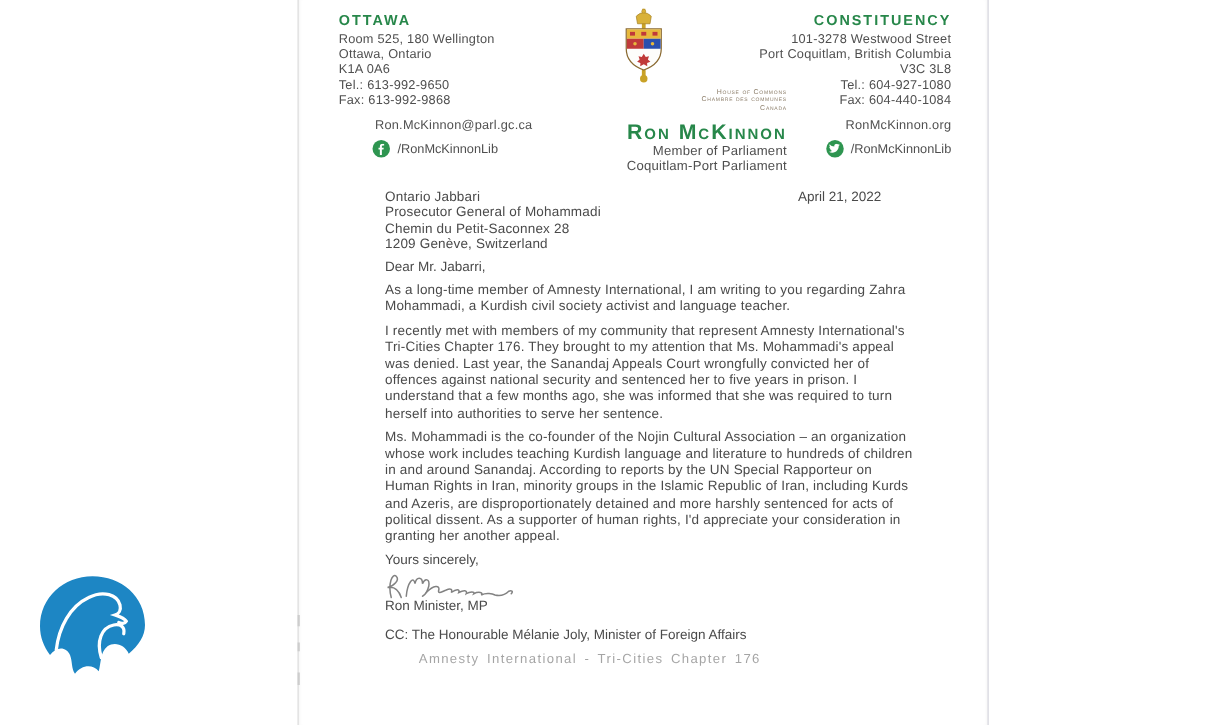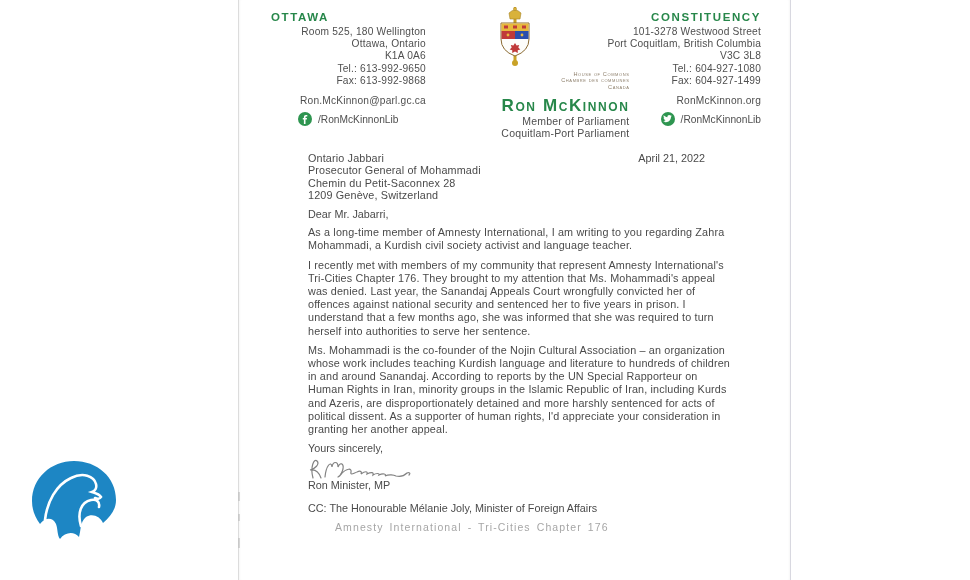--- a/index.html
+++ b/index.html
@@ -10,21 +10,21 @@
   
   .page { position:absolute; left:238px; top:0; width:553px; height:580px;
           background:#fff; border-left:1px solid #dcdcdc; border-right:1px solid #d8d8e0;
           box-shadow: inset 2px 0 3px -2px #eee, inset -2px 0 3px -2px #eee; }
   .artifact { position:absolute; background:#b9b9b9; opacity:.55; }
 
   
   .lh-left  { position:absolute; left:32px;  top:11px; text-align:left; }
   .lh-right { position:absolute; right:29px; top:11px; text-align:right; }
   .lh-title { font-size:11.5px; font-weight:bold; letter-spacing:1.6px; color:#27874a; margin-bottom:3px; }
-  .lh-line  { font-size:10.2px; line-height:12.2px; color:#4f4f4f; letter-spacing:.2px;text-align:right; }
+  .lh-line  { font-size:10.2px; line-height:12.2px; color:#4f4f4f; letter-spacing:.2px; }
   .lh-contact { font-size:10.2px; color:#4f4f4f; margin-top:8px; letter-spacing:.2px;padding-left:29px; }
   .social-row { display:flex; align-items:center; gap:6px; margin-top:6px; font-size:10.2px; color:#4f4f4f;padding-left:27px; }
   .lh-right .social-row { justify-content:flex-end; }
   .soc-circle { width:14px; height:14px; border-radius:50%; background:#2e9550; display:inline-flex;
                 align-items:center; justify-content:center; color:#fff; flex:0 0 auto; }
   .soc-circle svg { display:block; }
 
   .lh-center { position:absolute; left:50%; top:5px; transform:translateX(-50%); text-align:right; width:230px; }
   .crest-svg { display:block; margin:0 auto; }
   .crest-org { font-size:5.6px; line-height:6.4px; color:#8c7e6a; font-variant:small-caps;
@@ -106,21 +106,21 @@
       <div class="mp-role">Member of Parliament</div>
       <div class="mp-riding">Coquitlam-Port Parliament</div>
     </div>
 
     <div class="lh-right">
       <div class="lh-title">CONSTITUENCY</div>
       <div class="lh-line">101-3278 Westwood Street</div>
       <div class="lh-line">Port Coquitlam, British Columbia</div>
       <div class="lh-line">V3C 3L8</div>
       <div class="lh-line">Tel.: 604-927-1080</div>
-      <div class="lh-line">Fax: 604-927-1499</div>
+      <div class="lh-line">Fax: 604-440-1084</div>
       <div class="lh-contact">RonMcKinnon.org</div>
       <div class="social-row">
         <span class="soc-circle">
           <svg width="9" height="8" viewBox="0 0 10 9">
               <path d="M10 1.1c-.4.2-.8.3-1.2.3.4-.3.7-.7.9-1.2-.4.3-.9.4-1.3.5C8 .3 7.4 0 6.9 0 5.8 0 4.9.9 4.9 2c0 .2 0 .3.1.5C3.3 2.4 1.8 1.6.8.4.6.7.5 1 .5 1.4c0 .7.4 1.3.9 1.7-.3 0-.6-.1-.9-.3v.1c0 1 .7 1.8 1.6 2-.2 0-.4.1-.5.1H1.2c.3.8 1 1.4 1.9 1.4C2.4 6.9 1.5 7.2.6 7.2H0C.9 7.8 2 8.1 3.1 8.1c3.8 0 5.8-3.1 5.8-5.8v-.3c.5-.2.8-.6 1.1-.9z" fill="#fff"></path>
             </svg>
         </span>
         <span>/RonMcKinnonLib</span>
       </div>
     </div>

